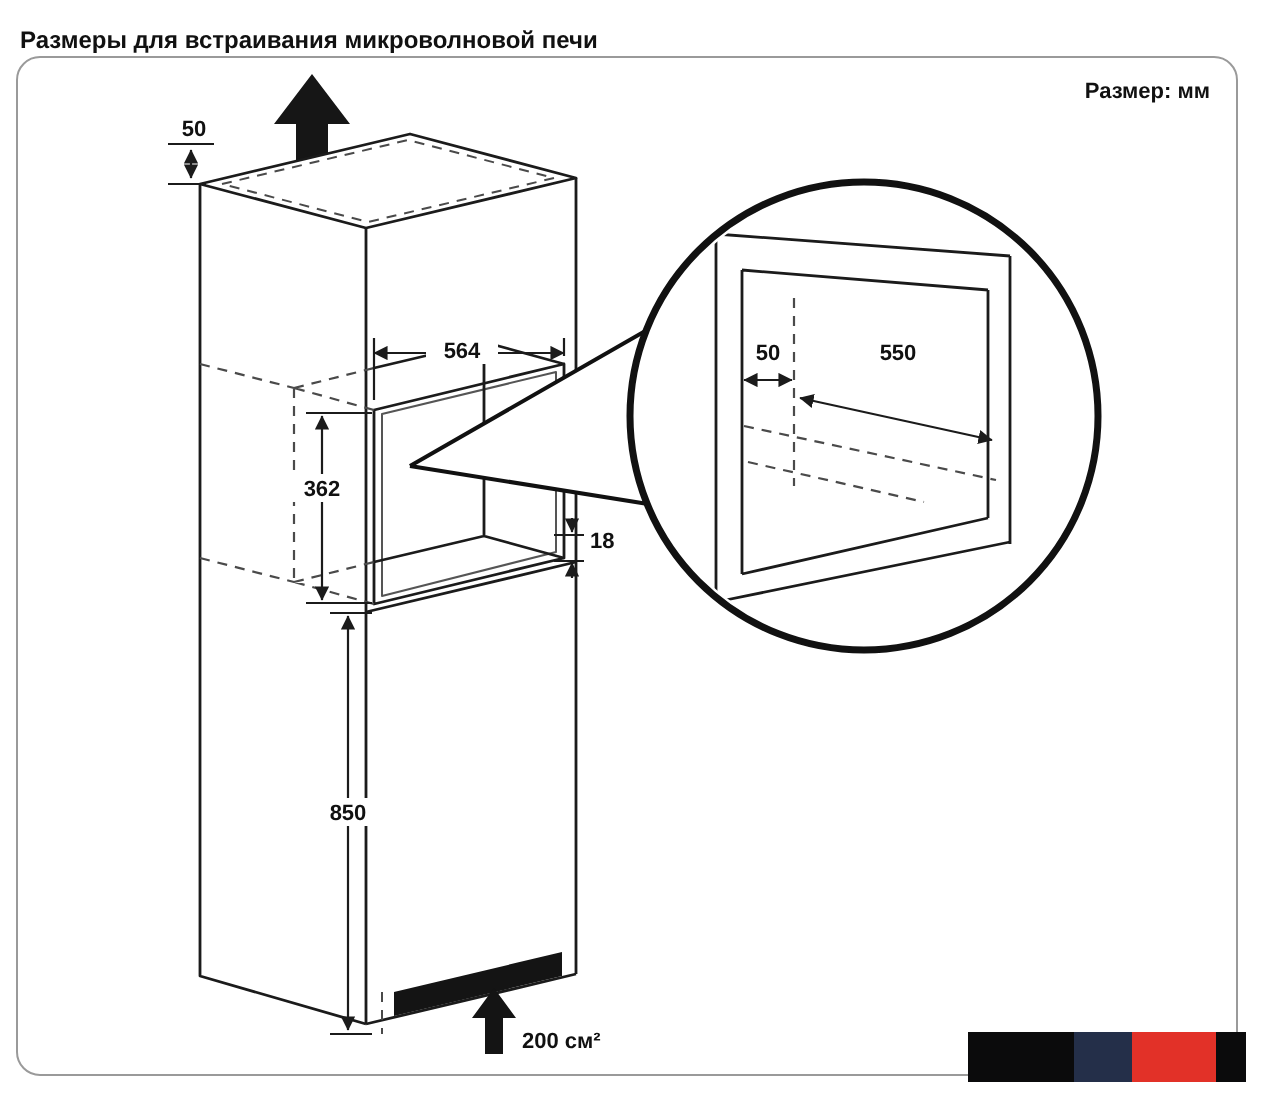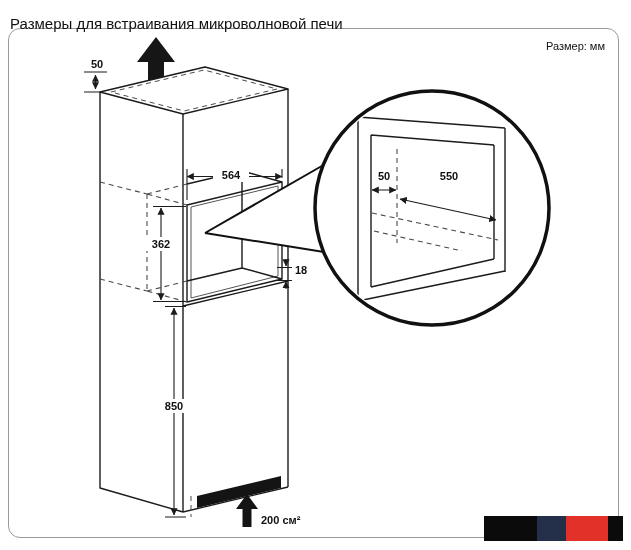--- a/index.html
+++ b/index.html
@@ -1,25 +1,25 @@
 <!DOCTYPE html>
 <html><head>
 <meta charset="utf-8">
 <style>
   html,body { margin:0; padding:0; }
   body {
     width:631px; height:550px; background:#fff; position:relative; overflow:hidden;
     font-family:"Liberation Sans", sans-serif; color:#111;
   }
-  .title { position:absolute; left:10px; top:5px; font-size:15px; font-weight:normal; }
+  .title { position:absolute; left:10px; top:5px; font-size:12px; font-weight:bold; }
   .frame {
     position:absolute; left:8px; top:28px; width:611px; height:510px;
     border:1.6px solid #9a9a9a; border-radius:12px; background:#fff; box-sizing:border-box;
   }
-  .unit { position:absolute; right:26px; top:40px; font-size:11px; font-weight:normal;text-align:right; }
+  .unit { position:absolute; right:26px; top:40px; font-size:11px; font-weight:bold;text-align:right; }
   svg.diagram { position:absolute; left:0; top:0; }
   .watermark { position:absolute; left:484px; top:516px; height:25px; display:flex; }
   .wm { height:100%; }
   .w0 { width:53px; } .w1 { width:29px; } .w2 { width:42px; } .w3 { width:15px; }
   svg text { font-family:"Liberation Sans", sans-serif; }
 </style>
 </head>
 <body>
 
 <div class="frame"></div>

